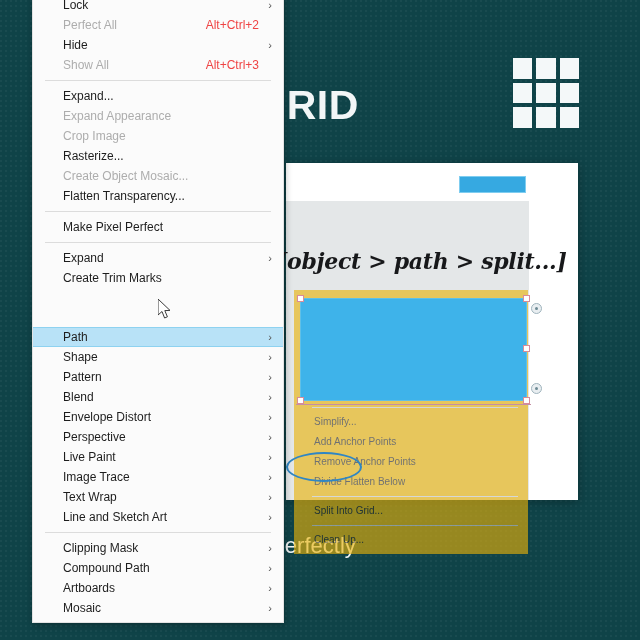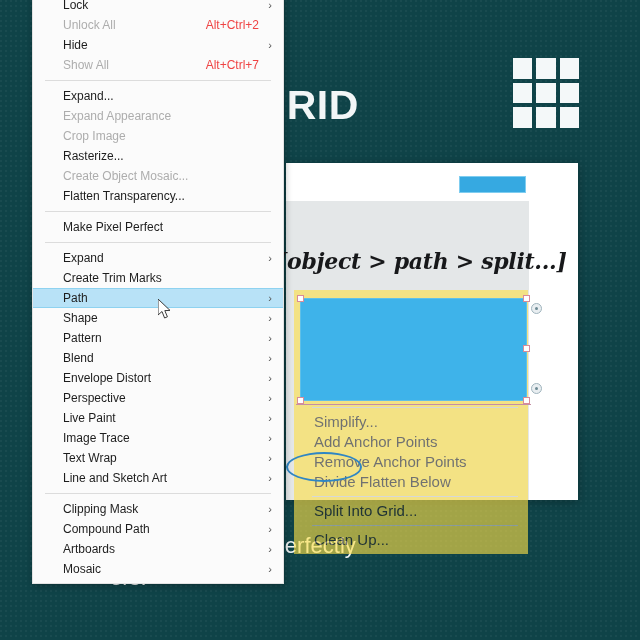--- a/index.html
+++ b/index.html
@@ -115,24 +115,24 @@
     white-space: nowrap;
     letter-spacing: -0.3px;
   }
 
   
   #submenu {
     position: absolute;
     left: 294px;
     top: 290px;
     width: 234px;
-    background: #fde047;
+    background: #eab308;
     opacity: 0.62;
     padding: 4px 0;
-    font-size: 15px;
+    font-size: 10px;
     color: #2a2a2a;
   }
   #submenu .mi {
     position: relative;
     height: 20px;
     line-height: 20px;
     padding: 0 10px 0 20px;
     white-space: nowrap;
   }
   #submenu .mi .sc {
@@ -224,20 +224,21 @@
     white-space: nowrap;
     cursor: default;
   }
   .item.dim { color: #adadad; }
   .item.sel {
     background: #b8e2f7;
     border-top: 1px solid #8ed2f0;
     border-bottom: 1px solid #8ed2f0;
     height: 18px;
     line-height: 18px;
+    margin-top: 39px;
   }
   .item .shortcut {
     position: absolute;
     right: 24px;
     top: 0;
     color: #5a5a5a;
   }
   .item.dim .shortcut { color: #ef4444; }
   .item .arrow {
     position: absolute;
@@ -318,23 +319,23 @@
   <div class="rot" style="right:-16px; bottom:6px;"></div>
 </div>
 <div id="bbox-line"></div>
 
 <div id="path-label">[object &gt; path &gt; split...]</div>
 
 <div id="annot-ellipse"></div>
 
 <div id="menu">
     <div class="item"><span>Lock</span><span class="arrow">›</span></div>
-    <div class="item dim"><span>Unlock All</span><span class="shortcut">Alt+Ctrl+2</span></div>
+    <div class="item dim"><span>Perfect All</span><span class="shortcut">Alt+Ctrl+2</span></div>
     <div class="item"><span>Hide</span><span class="arrow">›</span></div>
-    <div class="item dim"><span>Show All</span><span class="shortcut">Alt+Ctrl+7</span></div>
+    <div class="item dim"><span>Show All</span><span class="shortcut">Alt+Ctrl+3</span></div>
     <div class="divider"></div>
     <div class="item"><span>Expand...</span></div>
     <div class="item dim"><span>Expand Appearance</span></div>
     <div class="item dim"><span>Crop Image</span></div>
     <div class="item"><span>Rasterize...</span></div>
     <div class="item dim"><span>Create Object Mosaic...</span></div>
     <div class="item"><span>Flatten Transparency...</span></div>
     <div class="divider"></div>
     <div class="item"><span>Make Pixel Perfect</span></div>
     <div class="divider"></div>

